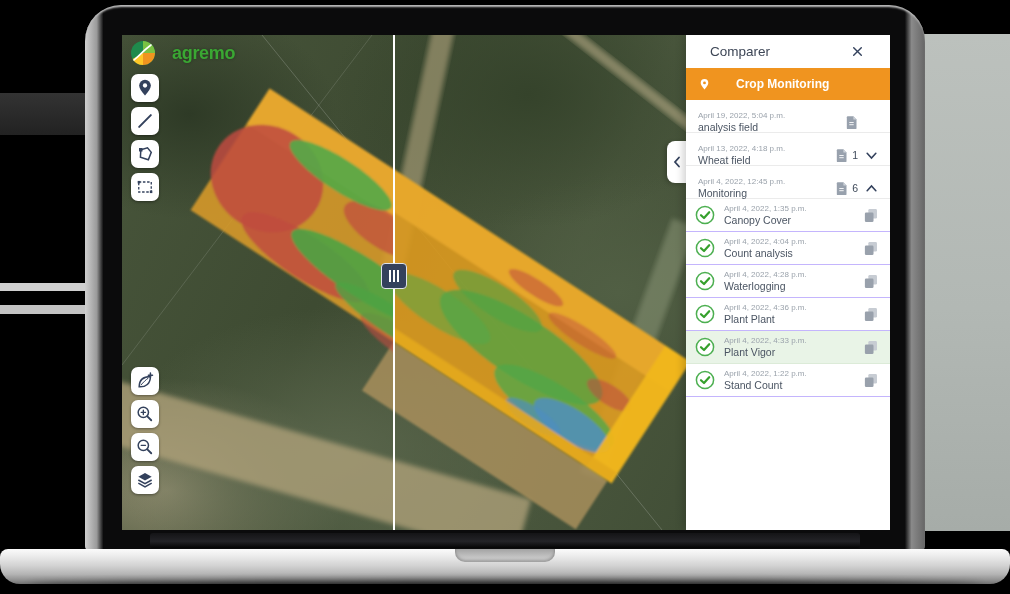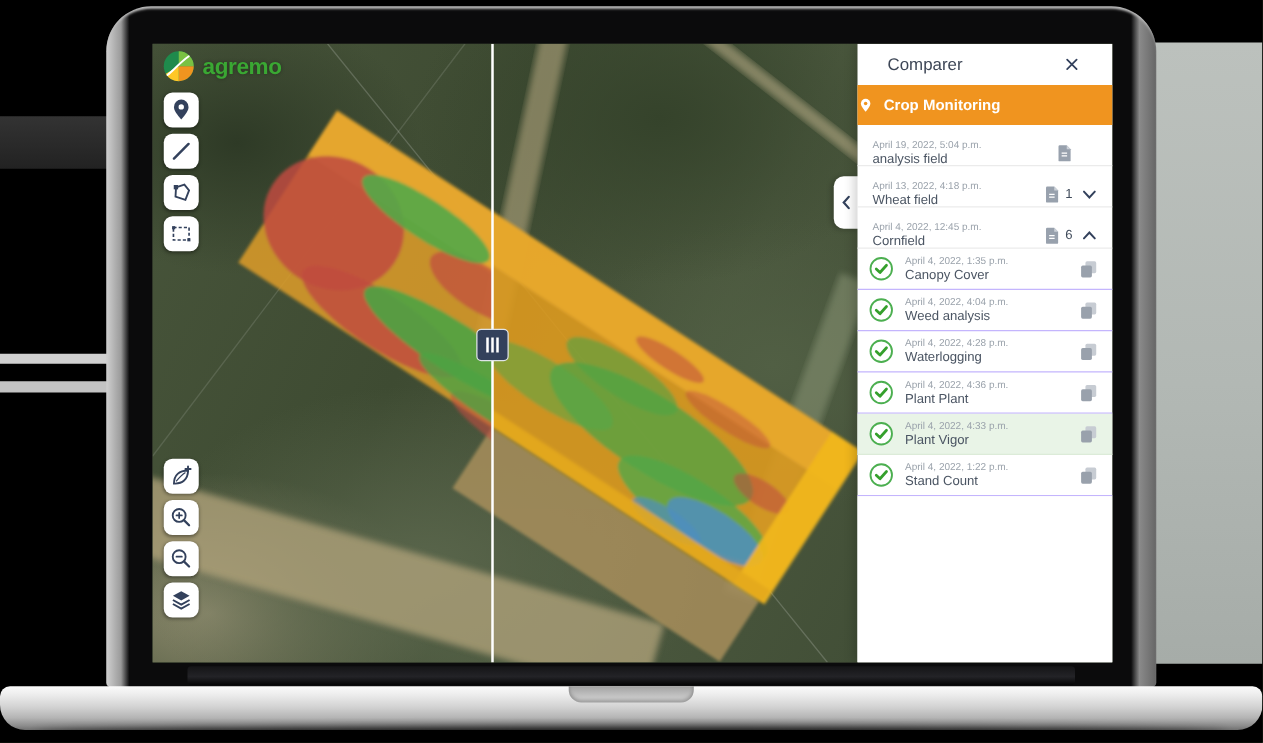--- a/index.html
+++ b/index.html
@@ -32,21 +32,21 @@
   .map{position:absolute;left:0;top:0;width:564px;height:495px;cursor:grab;
     background:
       radial-gradient(ellipse 210px 150px at 12% 16%,#2e3a26 0%,rgba(46,58,38,0) 70%),
       radial-gradient(ellipse 280px 190px at 72% 12%,#35432b 0%,rgba(53,67,43,0) 70%),
       radial-gradient(ellipse 230px 170px at 88% 52%,#515f44 0%,rgba(81,95,68,0) 70%),
       radial-gradient(ellipse 320px 210px at 38% 85%,#5a664c 0%,rgba(90,102,76,0) 70%),
       radial-gradient(ellipse 260px 160px at 8% 92%,#8d8a6d 0%,rgba(141,138,109,0) 70%),
       linear-gradient(115deg,#48553b 0%,#3e4b32 40%,#4b583e 70%,#424f37 100%);}
   .map svg.overlay{position:absolute;left:0;top:0;}
   
-  .logo{position:absolute;left:8px;top:5px;display:flex;align-items:center;gap:6px;z-index:5;}
+  .logo{position:absolute;left:8px;top:5px;display:flex;align-items:center;gap:16px;z-index:5;}
   .logo-text{font-size:18px;font-weight:bold;color:#3aa733;letter-spacing:-.3px;
              text-shadow:0 0 3px rgba(0,0,0,.35);}
   
   .tb{position:absolute;left:9px;display:flex;flex-direction:column;gap:5px;z-index:5;}
   .tb-top{top:39px;}  .tb-bottom{top:332px;}
   .tb-btn{width:28px;height:28px;background:#fff;border-radius:7px;display:flex;align-items:center;
           justify-content:center;box-shadow:0 1px 3px rgba(0,0,0,.4);cursor:pointer;}
   
   .divider{position:absolute;left:271px;top:0;width:2px;height:495px;background:#fff;z-index:4;}
   .handle{position:absolute;left:259px;top:228px;width:26px;height:26px;background:#33415c;
@@ -57,22 +57,22 @@
   .collapse-tab{position:absolute;left:545px;top:106px;width:20px;height:42px;background:#fff;
                 border-radius:8px 0 0 8px;display:flex;align-items:center;justify-content:center;
                 box-shadow:-2px 1px 4px rgba(0,0,0,.2);z-index:6;cursor:pointer;}
   
   .panel{position:absolute;left:564px;top:0;width:204px;height:495px;background:#fff;z-index:7;
          box-shadow:-3px 0 8px rgba(0,0,0,.18);display:flex;flex-direction:column;}
   .panel-header{height:33px;display:flex;align-items:center;justify-content:space-between;
                 padding:0 24px;flex:none;}
   .panel-title{font-size:13.5px;color:#3d4656;}
   .close-btn{width:18px;height:18px;display:flex;align-items:center;justify-content:center;cursor:pointer;}
-  .section-bar{height:32px;background:#F0941F;color:#fff;display:flex;align-items:center;gap:8px;
-               padding:0 0;flex:none;cursor:pointer;}
+  .section-bar{height:32px;background:#F0941F;color:#fff;display:flex;align-items:center;gap:25px;
+               padding:0 12px;flex:none;cursor:pointer;}
   .section-label{font-size:12px;font-weight:bold;}
   .field-row{height:33px;display:flex;align-items:center;padding:12px 10px 0 12px;
              border-bottom:1px solid #ebebeb;flex:none;cursor:pointer;}
   .fr-text{flex:1;min-width:0;}
   .fr-date{font-size:8px;color:#9aa2ab;line-height:10px;}
   .fr-name{font-size:10.5px;color:#4b5563;line-height:12px;}
   .fr-meta{display:flex;align-items:center;gap:4px;}
   .fr-count{font-size:10.5px;color:#3f4a5a;}
   .chev-slot{width:18px;display:flex;justify-content:center;cursor:pointer;}
   .analysis-row{height:33px;display:flex;align-items:center;gap:9px;padding:0 10px 0 9px;
@@ -294,21 +294,21 @@
             <svg width="13" height="9" viewBox="0 0 18 12">
               <path d="M3 3 L9 9.5 L15 3" fill="none" stroke="#33415C" stroke-width="2.2" stroke-linecap="round"></path>
             </svg>
           </span>
         </div>
       </div>
 
       <div class="field-row">
         <div class="fr-text">
           <div class="fr-date">April 4, 2022, 12:45 p.m.</div>
-          <div class="fr-name">Cornfield</div>
+          <div class="fr-name">Monitoring</div>
         </div>
         <div class="fr-meta">
           <svg width="13" height="15" viewBox="0 0 20 24">
             <path d="M4 2 h9 l5 5 v14 a1.5 1.5 0 0 1-1.5 1.5 h-12.5 a1.5 1.5 0 0 1-1.5-1.5 v-17.5 a1.5 1.5 0 0 1 1.5-1.5 z" fill="#98a1ad"></path>
             <path d="M13 2 l5 5 h-5 z" fill="#cdd2d9"></path>
             <path d="M6.5 12 h7 M6.5 15.5 h7" stroke="#fff" stroke-width="1.4"></path>
           </svg>
           <span class="fr-count">6</span>
           <span class="chev-slot">
             <svg width="13" height="9" viewBox="0 0 18 12">
@@ -333,21 +333,21 @@
         </svg>
       </div>
 
       <div class="analysis-row">
         <svg width="20" height="20" viewBox="0 0 20 20">
           <circle cx="10" cy="10" r="8.6" fill="#fff" stroke="#4CAF50" stroke-width="1.5"></circle>
           <path d="M6 10.2 L9 13 L14.2 7.2" fill="none" stroke="#35A02C" stroke-width="2.2" stroke-linecap="round" stroke-linejoin="round"></path>
         </svg>
         <div class="ar-text">
           <div class="fr-date">April 4, 2022, 4:04 p.m.</div>
-          <div class="fr-name">Weed analysis</div>
+          <div class="fr-name">Count analysis</div>
         </div>
         <svg width="19" height="19" viewBox="0 0 22 22">
           <rect x="8.5" y="3.5" width="10" height="11" rx="1.5" fill="#c7ccd3"></rect>
           <rect x="4.5" y="7.5" width="10" height="11" rx="1.5" fill="#99a1ac"></rect>
         </svg>
       </div>
 
       <div class="analysis-row">
         <svg width="20" height="20" viewBox="0 0 20 20">
           <circle cx="10" cy="10" r="8.6" fill="#fff" stroke="#4CAF50" stroke-width="1.5"></circle>

